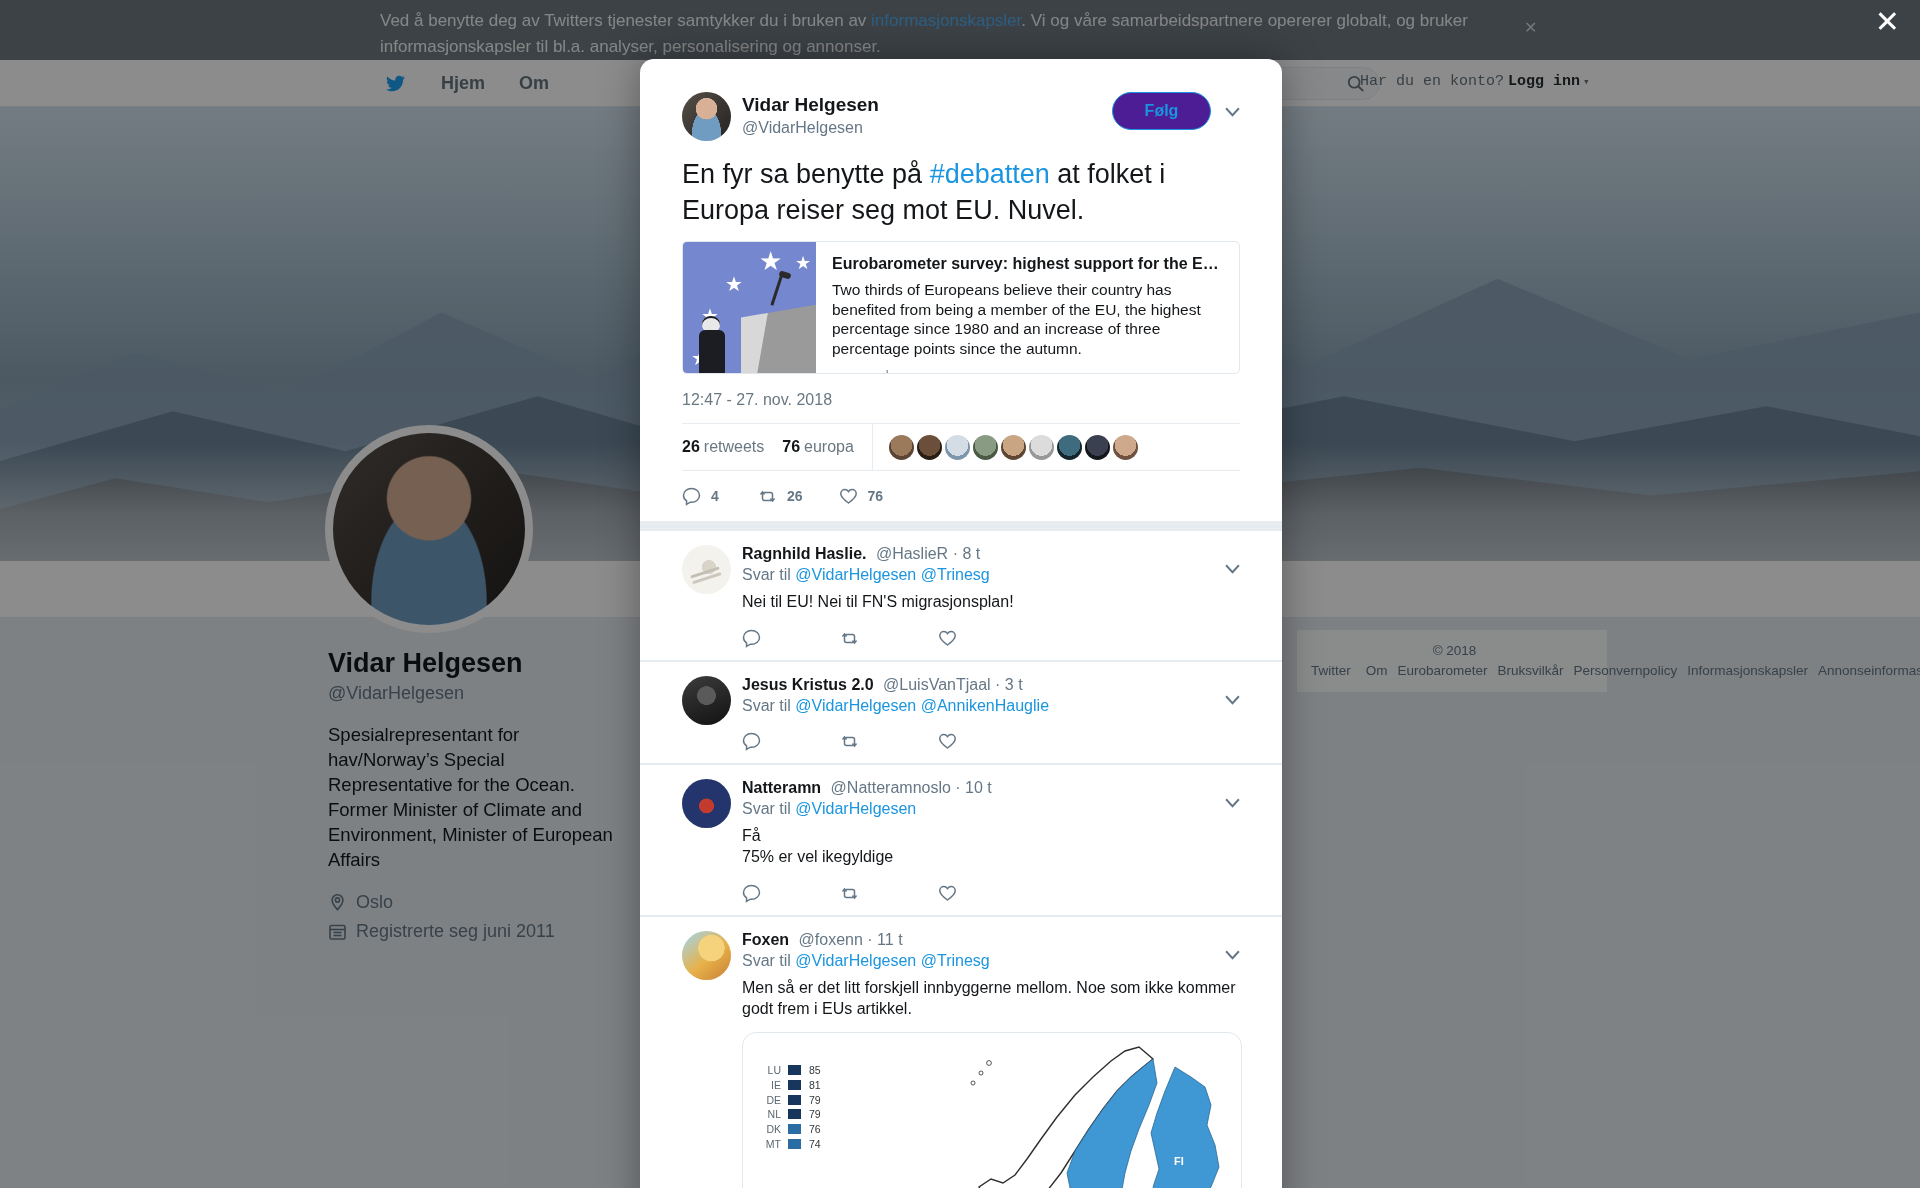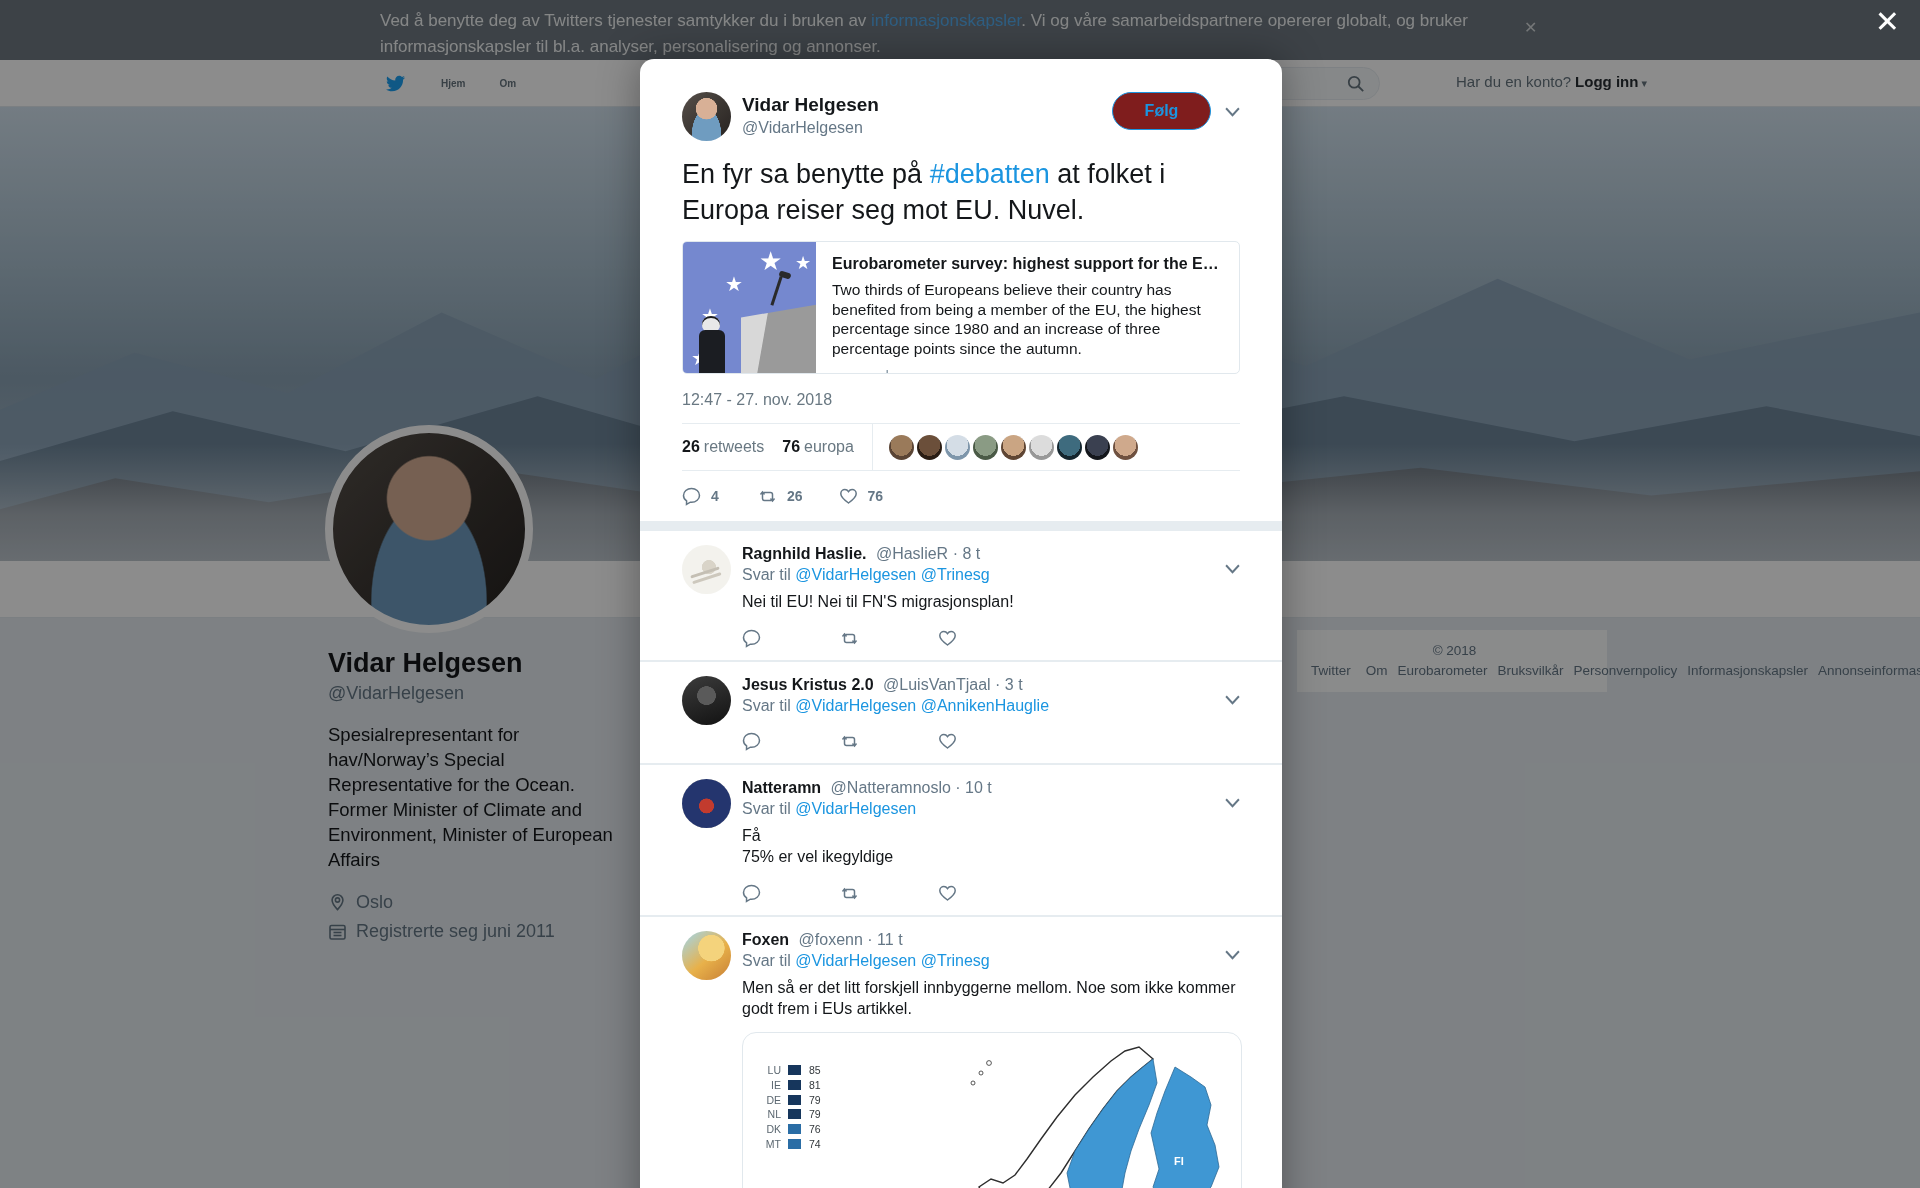--- a/index.html
+++ b/index.html
@@ -9,26 +9,26 @@
   
   .bg-page { position:absolute; inset:0; z-index:1; }
 
   .cookie-banner { position:absolute; top:0; left:0; right:0; height:60px; background:#6f7981; }
   .cookie-banner .txt { width:1160px; margin:0 auto; padding-top:8px; font-size:17px; line-height:26px; color:#f2f4f5; }
   .cookie-banner a { color:#55acee; text-decoration:none; }
   .banner-close { position:absolute; left:1524px; top:18px; color:#d4d8da; font-size:16px; cursor:pointer; }
 
   .navbar { position:absolute; top:60px; left:0; right:0; height:47px; background:#ffffff; border-bottom:1px solid #e1e8ed; }
   .nav-left { position:absolute; left:384px; top:0; height:46px; display:flex; align-items:center; gap:34px; }
-  .nav-item { font-size:10px; font-weight:bold; color:#66757f; cursor:pointer;text-align:right; }
+  .nav-item { font-size:18px; font-weight:bold; color:#66757f; cursor:pointer;text-align:right; }
   .bird svg { width:23px; height:19px; fill:#1da1f2; display:block; }
   .search-pill { position:absolute; left:1160px; top:7px; width:220px; height:33px; background:#f5f8fa;
                  border:1px solid #e6ecf0; border-radius:17px; }
   .search-pill svg { position:absolute; right:14px; top:7px; width:18px; height:18px; stroke:#66757f; fill:none; stroke-width:2; }
-  .login-area { position:absolute; left:1456px; top:13px; font-size:15px; color:#66757f; white-space:nowrap; }
+  .login-area { position:absolute; left:1360px; top:13px; font-size:15px; color:#66757f; white-space:nowrap;font-family:Liberation Mono, monospace; }
   .login-area b { color:#292f33; font-size:15px; margin-left:4px; }
   .login-caret { color:#66757f; font-size:11px; margin-left:3px; }
 
   .hero { position:absolute; top:107px; left:0; right:0; height:454px; overflow:hidden;
           background:linear-gradient(180deg,#d2e2ee 0%,#a9bfce 35%,#8aa2b4 60%,#bcc9d2 100%); }
   .hero .ridge1 { position:absolute; left:0; right:0; top:26%; bottom:0; background:#8ba3b8; opacity:.95;
       clip-path:polygon(0 55%,7% 38%,15% 50%,23% 26%,31% 46%,40% 18%,50% 44%,59% 24%,68% 42%,78% 16%,88% 40%,100% 26%,100% 100%,0 100%); }
   .hero .ridge2 { position:absolute; left:0; right:0; top:45%; bottom:0; background:#6d8599;
       clip-path:polygon(0 60%,9% 40%,18% 56%,28% 34%,37% 54%,48% 30%,58% 52%,70% 34%,82% 52%,92% 38%,100% 50%,100% 100%,0 100%); }
   .hero .ridge3 { position:absolute; left:0; right:0; top:62%; bottom:0; background:#5d6670;
@@ -71,21 +71,21 @@
   .tw-avatar { width:49px; height:49px; border-radius:50%; flex:none; overflow:hidden;
       background:
         radial-gradient(circle at 50% 34%, #d8b096 0 26%, rgba(0,0,0,0) 27%),
         radial-gradient(ellipse at 50% 88%, #6f9cc0 0 42%, rgba(0,0,0,0) 43%),
         linear-gradient(135deg,#57504a 0%,#3a3531 55%,#262220 100%); }
   .tw-names { margin-left:11px; padding-top:2px; }
   .tw-name { font-size:19px; font-weight:bold; color:#14171a; }
   .tw-handle { font-size:16px; color:#657786; margin-top:3px; }
   .tw-header .spacer { flex:1; }
   .follow-btn { width:99px; height:38px; border:1px solid #1b95e0; border-radius:100px; color:#1b95e0;
-      font-size:16px; font-weight:bold; display:flex; align-items:center; justify-content:center; margin-right:14px; cursor:pointer; background:#7f1d1d; }
+      font-size:16px; font-weight:bold; display:flex; align-items:center; justify-content:center; margin-right:14px; cursor:pointer; background:#4c1d95; }
   .chev { width:15px; height:10px; margin-top:15px; cursor:pointer; }
   .chev path { stroke:#657786; stroke-width:1.8; fill:none; }
 
   .tw-text { margin-top:15px; font-size:27px; line-height:36px; color:#14171a; }
   .tw-text a, .link-blue { color:#1b95e0; text-decoration:none; cursor:pointer; }
 
   .card { margin-top:13px; border:1px solid #e1e8ed; border-radius:5px; height:133px; display:flex; overflow:hidden; cursor:pointer; }
   .card-img { width:133px; flex:none; position:relative; background:#7588cf; overflow:hidden; }
   .card-img .star { position:absolute; color:#ffffff; }
   .card-img .figure { position:absolute; left:16px; top:88px; width:26px; height:70px; background:#1b1d22; border-radius:6px 6px 2px 2px; }

